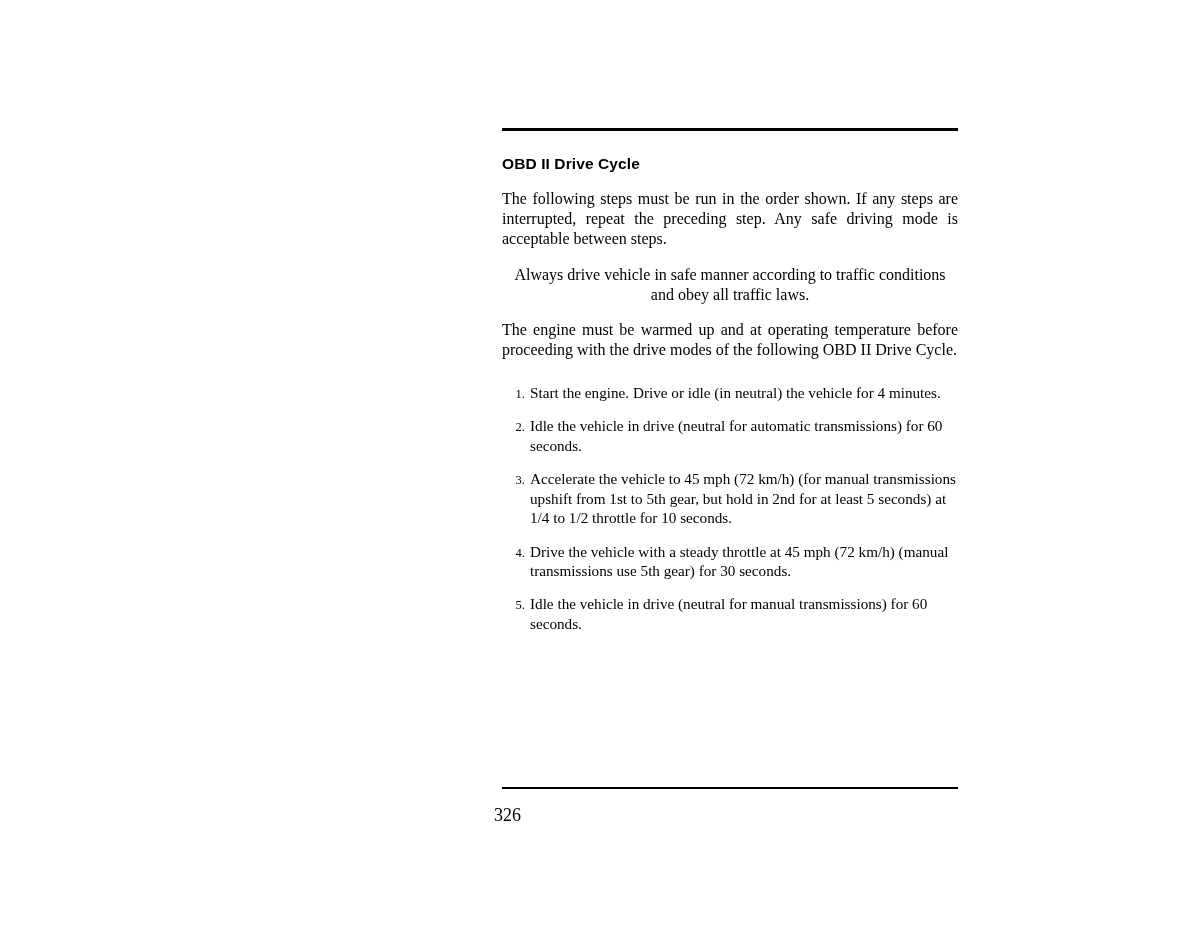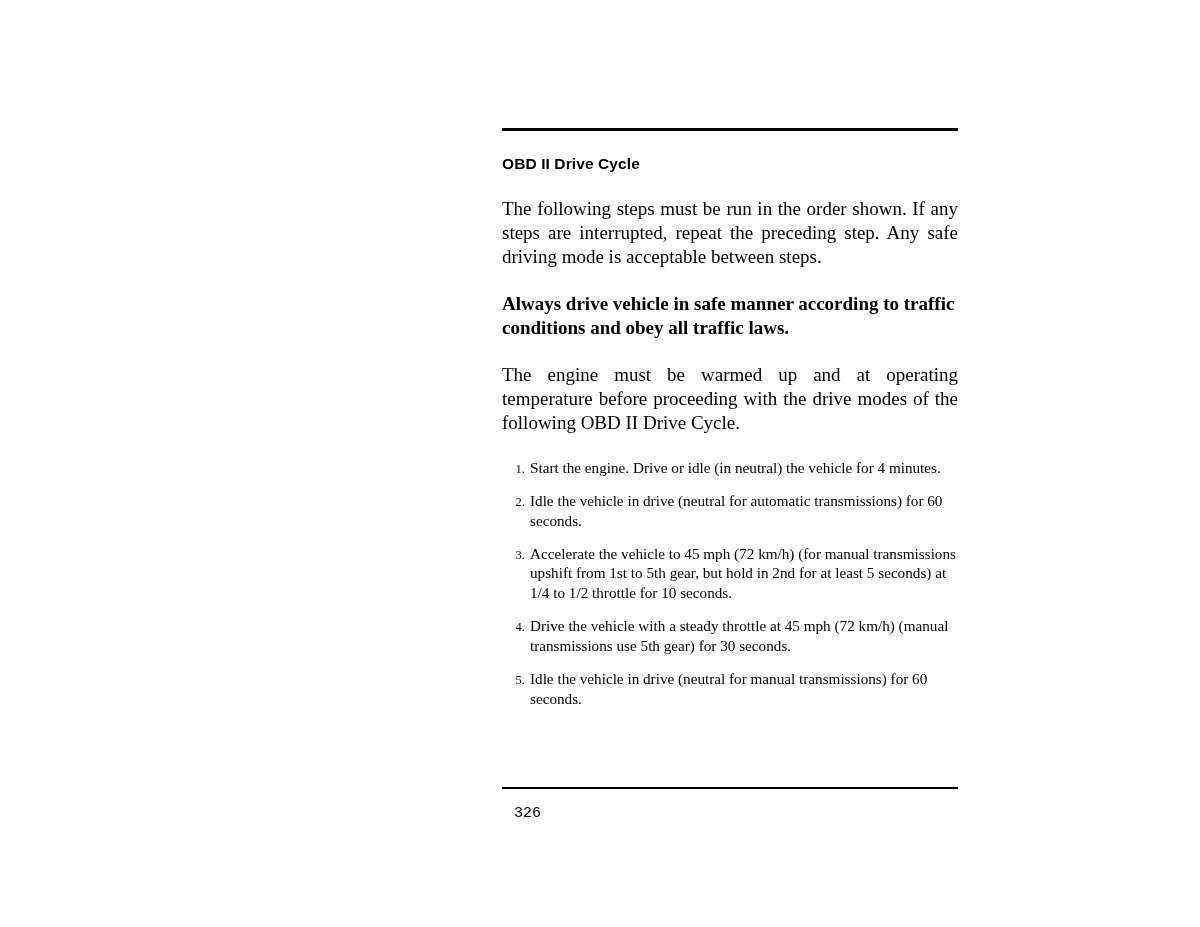--- a/index.html
+++ b/index.html
@@ -30,29 +30,29 @@
   .section-title {
     font-family: "Liberation Sans", sans-serif;
     font-weight: bold;
     font-size: 15.5px;
     letter-spacing: 0.1px;
     margin: 24px 0 0 0;
     line-height: 1.2;
   }
   p.body {
     font-family: "Liberation Serif", serif;
-    font-size: 19px;
+    font-size: 16px;
     line-height: 1.27;
-    margin: 23px 0 0 0;
+    margin: 15px 0 0 0;
     text-align: justify;
     text-justify: inter-word;
   }
   p.bold {
-    font-weight: bold;
-    text-align: left;
+    font-weight: normal;
+    text-align: center;
   }
   ol.steps {
     margin: 22px 0 8px 0;
     padding: 0 0 0 26px;
     list-style-position: outside;
   }
   ol.steps li {
     font-family: "Liberation Serif", serif;
     font-size: 15.2px;
     line-height: 1.28;
@@ -66,24 +66,24 @@
   .rule-bottom {
     position: absolute;
     left: 502px;
     top: 787px;
     width: 456px;
     height: 2px;
     background: #000000;
   }
   .folio {
     position: absolute;
-    left: 514px;
+    left: 494px;
     top: 805px;
-    font-family: Liberation Mono, monospace;
-    font-size: 15px;
+    font-family: Liberation Serif, serif;
+    font-size: 18px;
     color: #000000;
   }
 </style>
 </head>
 <body>
 
 <div class="page">
 
   <div class="rule-top"></div>
 

